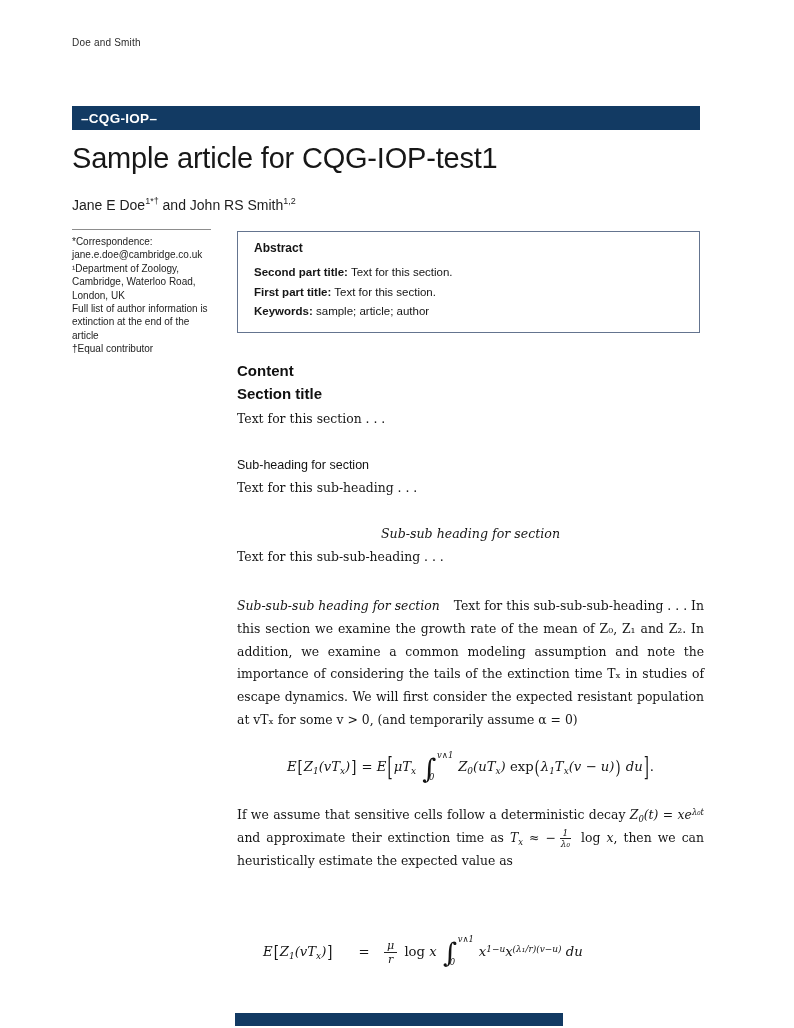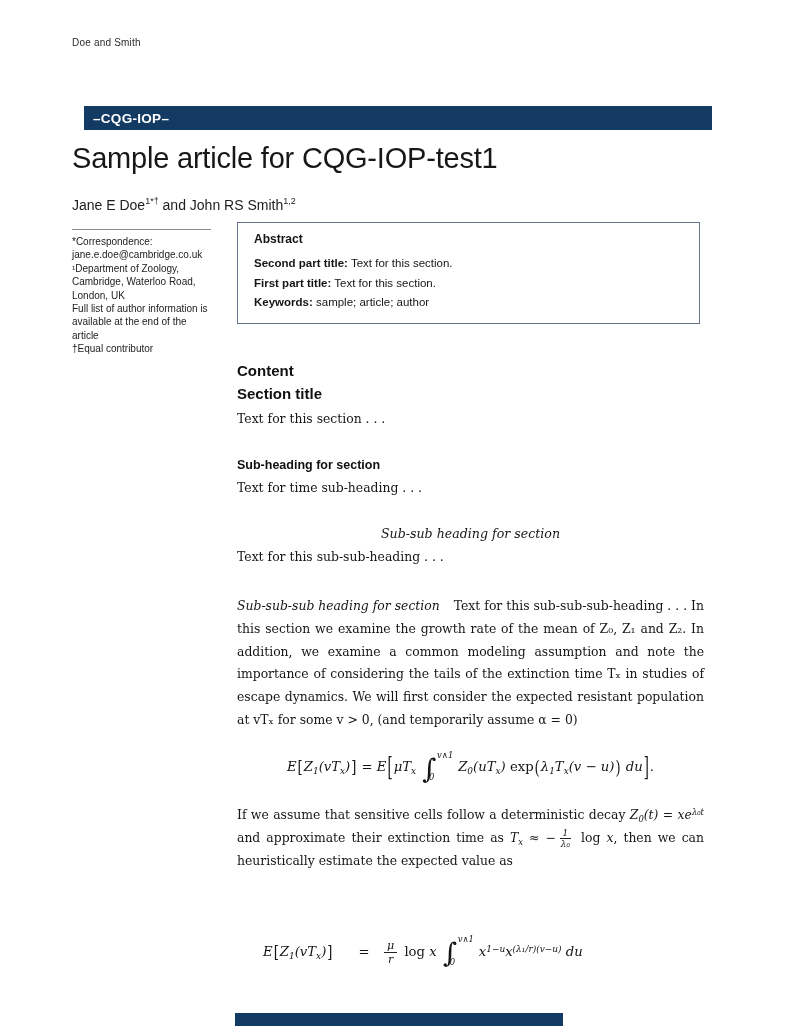--- a/index.html
+++ b/index.html
@@ -11,56 +11,56 @@
   html,body{background:#ffffff;}
   .page{
     position:relative;width:794px;height:1028px;background:#fff;overflow:hidden;
     font-family:"Liberation Sans",sans-serif;color:var(--ink);
   }
   .running-head{
     position:absolute;left:72px;top:37px;font-size:10px;color:#2b2b2b;letter-spacing:.2px;
   }
   .banner{
     position:absolute;left:72px;top:106px;width:628px;height:24px;
-    background:var(--navy);display:flex;align-items:center;padding-left:9px;margin-left:12px;
+    background:var(--navy);display:flex;align-items:center;padding-left:9px;
   }
   .banner-label{color:#fff;font-size:13.5px;font-weight:bold;letter-spacing:.3px;}
   .article-title{
     position:absolute;left:72px;top:142px;font-size:29px;font-weight:500;
     color:#171717;letter-spacing:-.2px;
   }
   .authors{
     position:absolute;left:72px;top:196px;font-size:14px;color:#1d1d1d;
   }
   .authors sup{font-size:9px;}
   .sidebar{
     position:absolute;left:72px;top:229px;width:139px;
     border-top:1px solid #8d8d8d;padding-top:5px;
     font-size:10px;line-height:1.34;color:#222;
   }
   .sidebar span{display:block;}
   .abstract-box{
-    position:absolute;left:237px;top:222px;width:463px;min-height:99px;
+    position:absolute;left:237px;top:231px;width:463px;min-height:99px;
     border:1px solid var(--boxborder);padding:9px 16px 10px;
     font-size:11.5px;color:#151515;
   }
   .abstract-heading{font-weight:bold;font-size:12px;margin-bottom:8px;}
   .abs-row{line-height:19.5px;}
   .abs-row b{font-weight:bold;}
   .main{
     position:absolute;left:237px;top:362px;width:467px;
     font-family:"DejaVu Serif","Liberation Serif",serif;font-size:12.4px;
     line-height:1.83;color:var(--ink);
   }
   .h-sec{
     font-family:"Liberation Sans",sans-serif;font-weight:bold;font-size:15px;
     line-height:1.2;margin-bottom:5px;color:#111;
   }
   .h-subsec{
-    font-family:"Liberation Sans",sans-serif;font-weight:bold;font-size:12.5px;
+    font-family:"Liberation Sans",sans-serif;font-weight:normal;font-size:12.5px;
     line-height:1.2;margin-bottom:4px;color:#111;
   }
   .h-subsubsec{
     font-style:italic;font-size:12.6px;line-height:1.2;margin-bottom:4px;text-align:center;
   }
   .para{text-align:justify;}
   .sp-a{margin-bottom:21px;}
   .sp-b{margin-bottom:27px;}
   .runin{font-style:italic;margin-right:14px;}
   
@@ -113,40 +113,40 @@
     <span>Jane E Doe</span><sup>1*†</sup><span> and </span><span>John RS Smith</span><sup>1,2</sup>
   </div>
 
   <div class="sidebar">
     <span>*Correspondence:</span>
     <span>jane.e.doe@cambridge.co.uk</span>
     <span>¹Department of Zoology,</span>
     <span>Cambridge, Waterloo Road,</span>
     <span>London, UK</span>
     <span>Full list of author information is</span>
-    <span>available at the end of the article</span>
+    <span>extinction at the end of the article</span>
     <span>†Equal contributor</span>
   </div>
 
   <div class="abstract-box">
     <div class="abstract-heading">Abstract</div>
     <div class="abs-row"><b>Second part title:</b><span> Text for this section.</span></div>
     <div class="abs-row"><b>First part title:</b><span> Text for this section.</span></div>
     <div class="abs-row"><b>Keywords:</b><span> sample; article; author</span></div>
   </div>
 
   <div class="main">
 
     <div class="h-sec">Content</div>
 
     <div class="h-sec">Section title</div>
     <p class="para sp-b">Text for this section . . .</p>
 
     <div class="h-subsec">Sub-heading for section</div>
-    <p class="para sp-b">Text for time sub-heading . . .</p>
+    <p class="para sp-b">Text for this sub-heading . . .</p>
 
     <div class="h-subsubsec">Sub-sub heading for section</div>
     <p class="para sp-b">Text for this sub-sub-heading . . .</p>
 
     <p class="para"><span class="runin">Sub-sub-sub heading for section</span><span>Text for this sub-sub-sub-heading . . . In this section we examine the growth rate of the mean of Z₀, Z₁ and Z₂. In addition, we examine a common modeling assumption and note the importance of considering the tails of the extinction time Tₓ in studies of escape dynamics. We will first consider the expected resistant population at vTₓ for some v &gt; 0, (and temporarily assume α = 0)</span></p>
 
     <div class="meq eq-display">
       <span><span class="mi">E</span><span class="mbig" style="transform: scaleY(1.25);">[</span><span class="mi">Z</span><span class="msub">1</span><span class="mi">(vT</span><span class="msub">x</span><span class="mi">)</span><span class="mbig" style="transform: scaleY(1.25);">]</span><span class="mrm"> = </span><span class="mi">E</span><span class="mbig" style="transform: scaleY(1.9);">[</span><span class="mi">μT</span><span class="msub">x</span><span class="mint"><span class="mint-g">∫</span><span class="mint-u">v∧1</span><span class="mint-l">0</span></span><span class="mi">Z</span><span class="msub">0</span><span class="mi">(uT</span><span class="msub">x</span><span class="mi">) </span><span class="mrm">exp</span><span class="mbig" style="transform: scaleY(1.45);">(</span><span class="mi">λ</span><span class="msub">1</span><span class="mi">T</span><span class="msub">x</span><span class="mi">(v − u)</span><span class="mbig" style="transform: scaleY(1.45);">)</span><span class="mi"> du</span><span class="mbig" style="transform: scaleY(1.9);">]</span><span class="mrm">.</span></span>
     </div>
 

